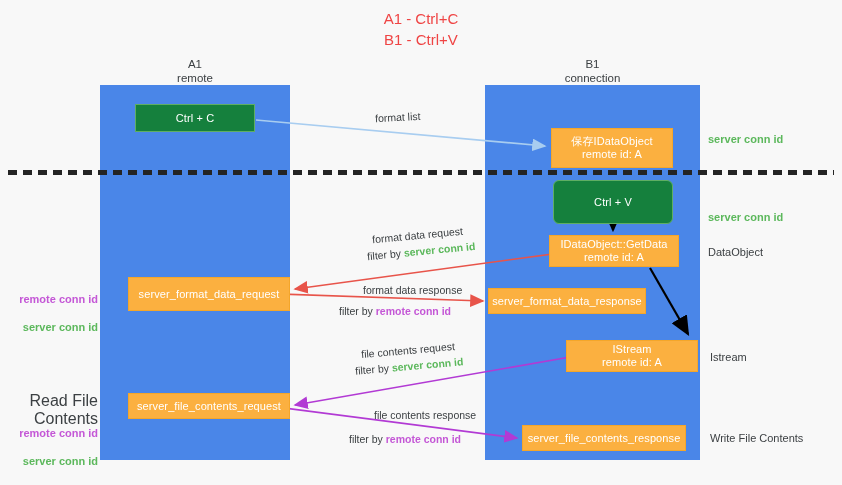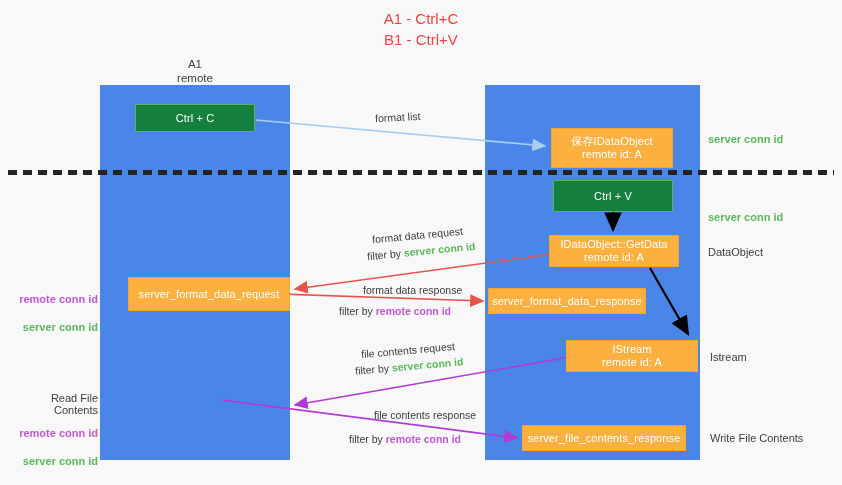--- a/index.html
+++ b/index.html
@@ -57,21 +57,21 @@
     color:#ffffff;
     font-size:11px;
     line-height:13px;
     white-space:pre-line;
     letter-spacing:.1px;
   }
   .green{background:#15803d;border:1px solid #5fae63;}
   .orange{background:#fbb040;border:1px solid #f4a62a;}
 
   #n-ctrlc{left:135px;top:104px;width:120px;height:28px;}
-  #n-ctrlv{left:553px;top:180px;width:120px;height:32px;}
+  #n-ctrlv{left:553px;top:180px;width:120px;height:44px;border-radius:6px;}
 
   #n-saveobj{left:551px;top:128px;width:122px;height:40px;}
   #n-getdata{left:549px;top:235px;width:130px;height:32px;}
   #n-istream{left:566px;top:340px;width:132px;height:32px;}
 
   #n-fmtreq{left:128px;top:277px;width:162px;height:34px;}
   #n-fmtres{left:488px;top:288px;width:158px;height:26px;}
   #n-filereq{left:128px;top:393px;width:162px;height:26px;}
   #n-fileres{left:522px;top:425px;width:164px;height:26px;}
 
@@ -80,21 +80,21 @@
   .green-t{color:#5cb85c;font-weight:bold;}
   .purple-t{color:#c457d6;font-weight:bold;}
 
   #s-server1{left:708px;top:132px;}
   #s-server2{left:708px;top:210px;}
   #s-dataobject{left:708px;top:245px;}
   #s-istream{left:710px;top:350px;}
   #s-writefile{left:710px;top:431px;}
 
   #s-left-conn{left:10px;top:278px;width:88px;text-align:right;}
-  #s-readfile{left:5px;top:392px;width:93px;text-align:right;font-size:11px;color:#3c4043;}
+  #s-readfile{left:5px;top:392px;width:93px;text-align:right;font-size:16px;color:#3c4043;}
   #s-left-conn2{left:10px;top:412px;width:88px;text-align:right;}
 
   
   .cap{font-size:10.5px;line-height:13px;color:#3c4043;white-space:nowrap;}
   .cap .g{color:#5cb85c;font-weight:bold;}
   .cap .p{color:#c457d6;font-weight:bold;}
 
   #c-formatlist{left:375px;top:111px;transform:rotate(-3deg);}
 
   #c-fdreq{left:372px;top:229px;transform:rotate(-5.5deg);}
@@ -110,20 +110,22 @@
 </head>
 <body>
 
 <div id="stage">
 
   <div class="abs" id="title">A1 - Ctrl+C
 B1 - Ctrl+V</div>
 
   <div class="abs col-head" id="head-a">A1
 remote</div>
+  <div class="abs col-head" id="head-b">B1
+connection</div>
 
   <div class="abs lane" id="lane-a"></div>
   <div class="abs lane" id="lane-b"></div>
 
   <svg class="abs" id="wires" viewBox="0 0 842 485">
     <defs>
       <marker id="ah-blue" markerWidth="9" markerHeight="8" refX="8" refY="4" orient="auto">
         <path d="M0,0 L9,4 L0,8 z" fill="#a8cdf0"></path>
       </marker>
       <marker id="ah-red" markerWidth="9" markerHeight="8" refX="8" refY="4" orient="auto">
@@ -159,20 +161,21 @@
 remote id: A</div>
 
   <div class="abs node green" id="n-ctrlv">Ctrl + V</div>
   <div class="abs node orange" id="n-getdata">IDataObject::GetData
 remote id: A</div>
   <div class="abs node orange" id="n-istream">IStream
 remote id: A</div>
 
   <div class="abs node orange" id="n-fmtreq">server_format_data_request</div>
   <div class="abs node orange" id="n-fmtres">server_format_data_response</div>
+  <div class="abs node orange" id="n-filereq">server_file_contents_request</div>
   <div class="abs node orange" id="n-fileres">server_file_contents_response</div>
 
   <div class="abs cap" id="c-formatlist">format list</div>
 
   <div class="abs cap" id="c-fdreq">format data request</div>
   <div class="abs cap" id="c-fdreq2"><span>filter by </span><span class="g">server conn id</span></div>
 
   <div class="abs cap" id="c-fdres">format data response</div>
   <div class="abs cap" id="c-fdres2"><span>filter by </span><span class="p">remote conn id</span></div>
 

